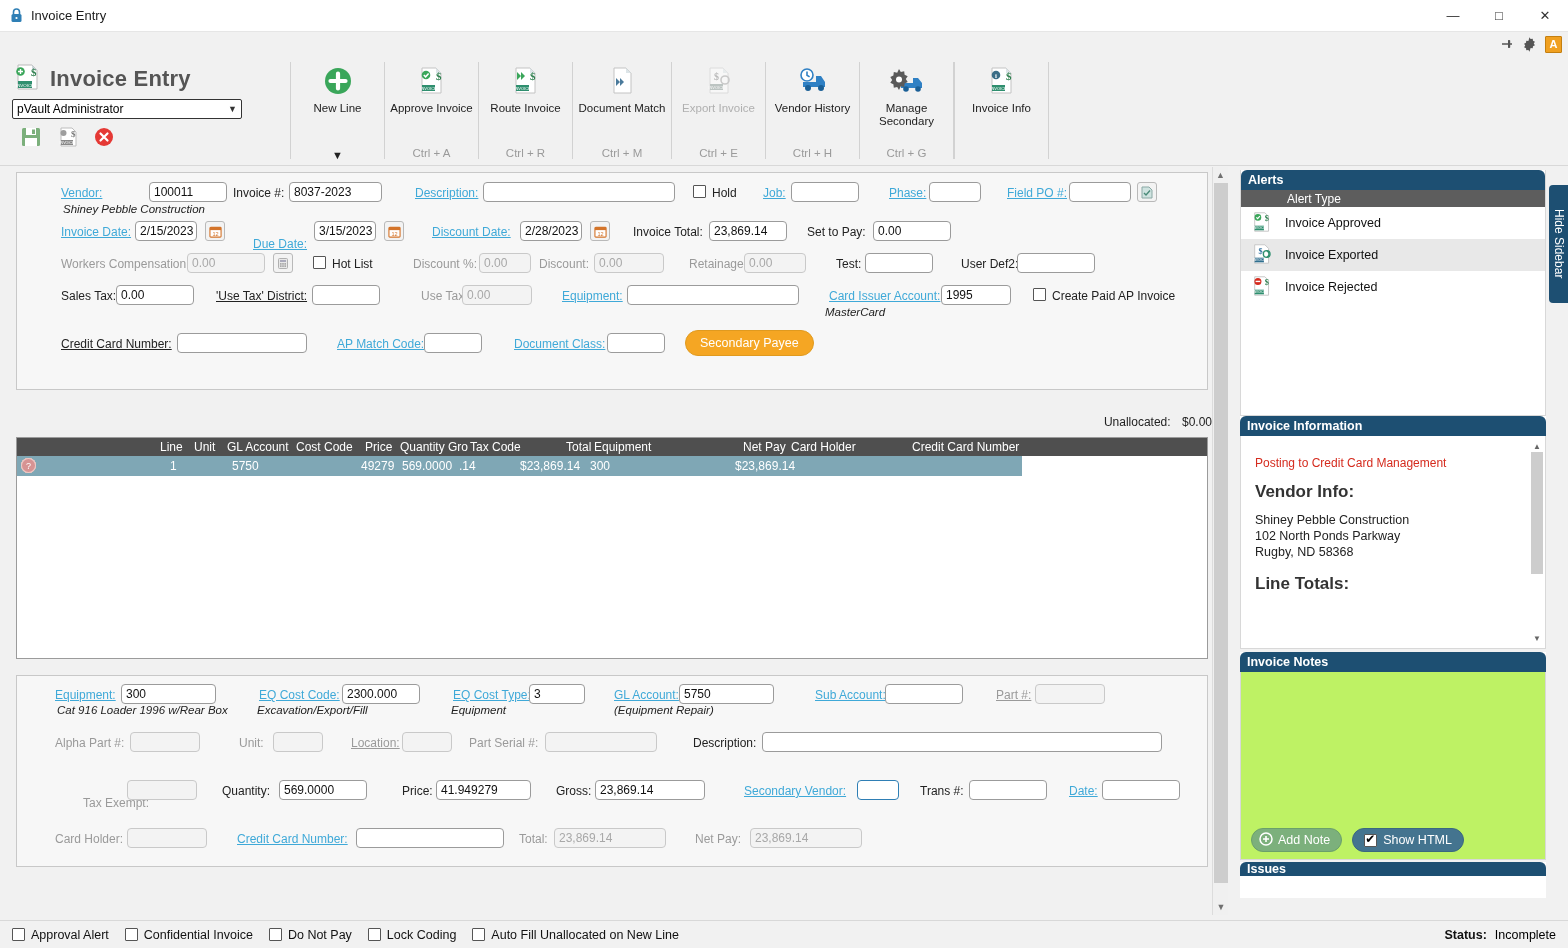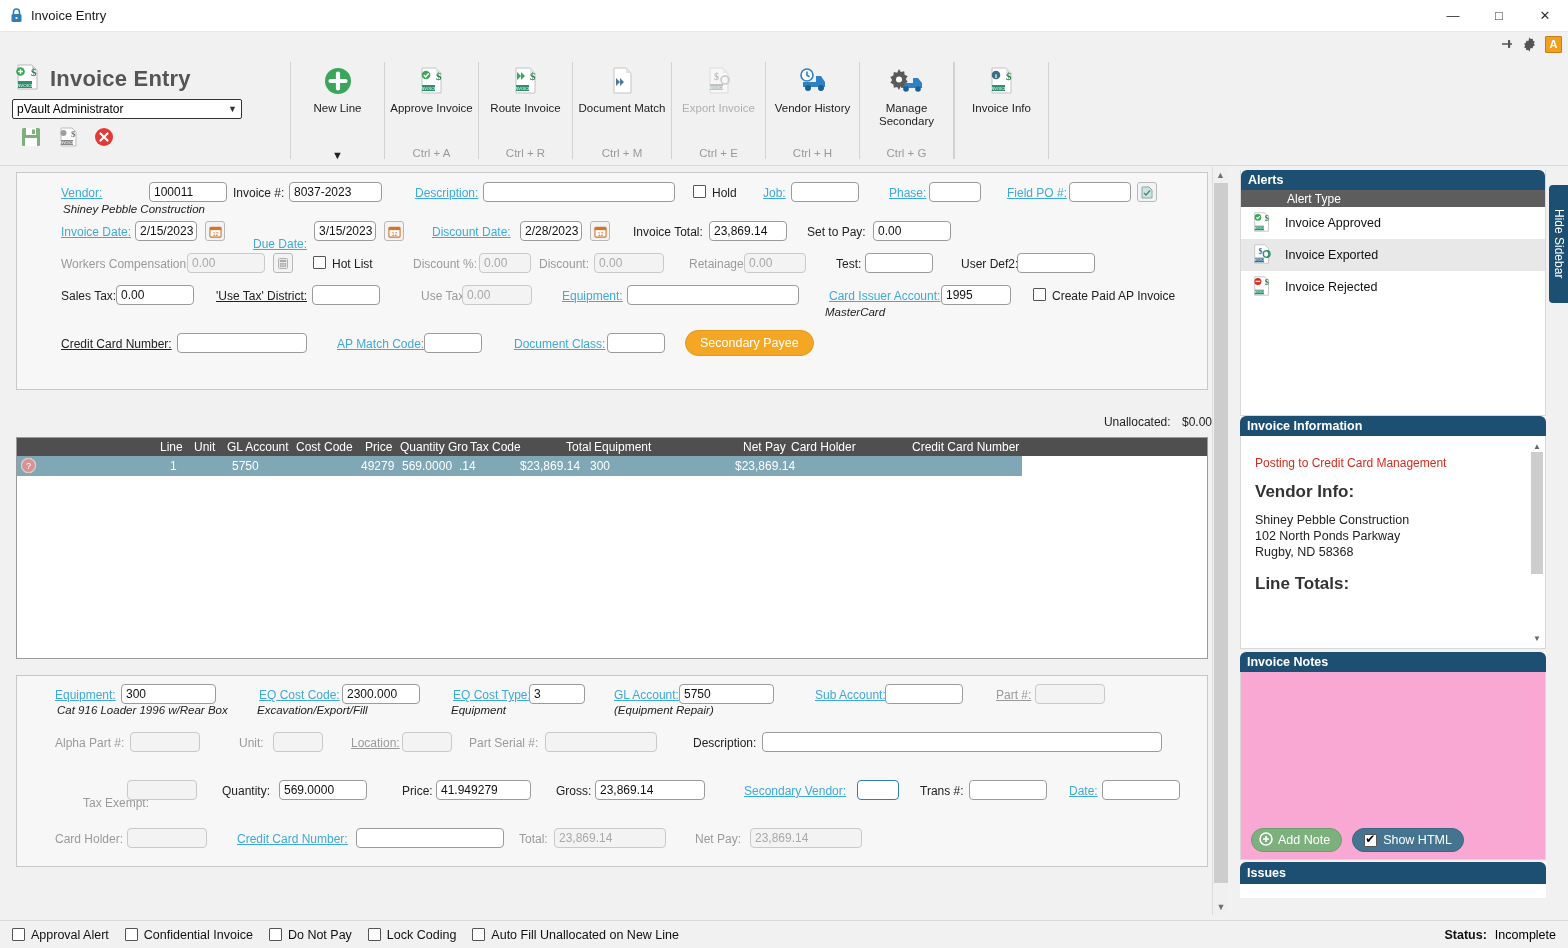--- a/index.html
+++ b/index.html
@@ -740,42 +740,42 @@
           <div class="miniscroll">
             <div class="ar">▲</div>
             <div class="th" style="top:12px; height:122px;"></div>
             <div class="ar" style="position:absolute; bottom:0; width:12px;">▼</div>
           </div>
         </div>
       </div>
 
       <div class="card" style="top:485px; height:208px;">
         <div class="cardhdr">Invoice Notes</div>
-        <div style="height:188px; background:#f9a8d4; border:1px solid #d8d8d8; border-top:none; position:relative;">
+        <div style="height:188px; background:#bef264; border:1px solid #d8d8d8; border-top:none; position:relative;">
           <div style="height:150px;"></div>
           <div class="notebtns">
             <div class="btn-green">
               <span>
                 <svg width="14" height="14" viewBox="0 0 14 14">
                   <circle cx="7" cy="7" r="6" fill="none" stroke="#fff" stroke-width="1.5"></circle>
                   <path d="M7 4 v6 M4 7 h6" stroke="#fff" stroke-width="1.6"></path>
                 </svg>
               </span>
               <span>Add Note</span>
             </div>
             <div class="btn-blue">
               <span class="cbx on"></span>
               <span>Show HTML</span>
             </div>
           </div>
         </div>
       </div>
 
       <div class="card" style="top:695px; height:36px;">
-        <div class="cardhdr" style="height:22px;">Issues</div>
+        <div class="cardhdr" style="height:14px;">Issues</div>
       </div>
     </div>
 
     <div class="hidesidebar" style="left:1549px; top:18px;">
       <span>Hide Sidebar</span>
     </div>
   </div>
 
   <div class="statusbar">
     <div class="sb-item">

